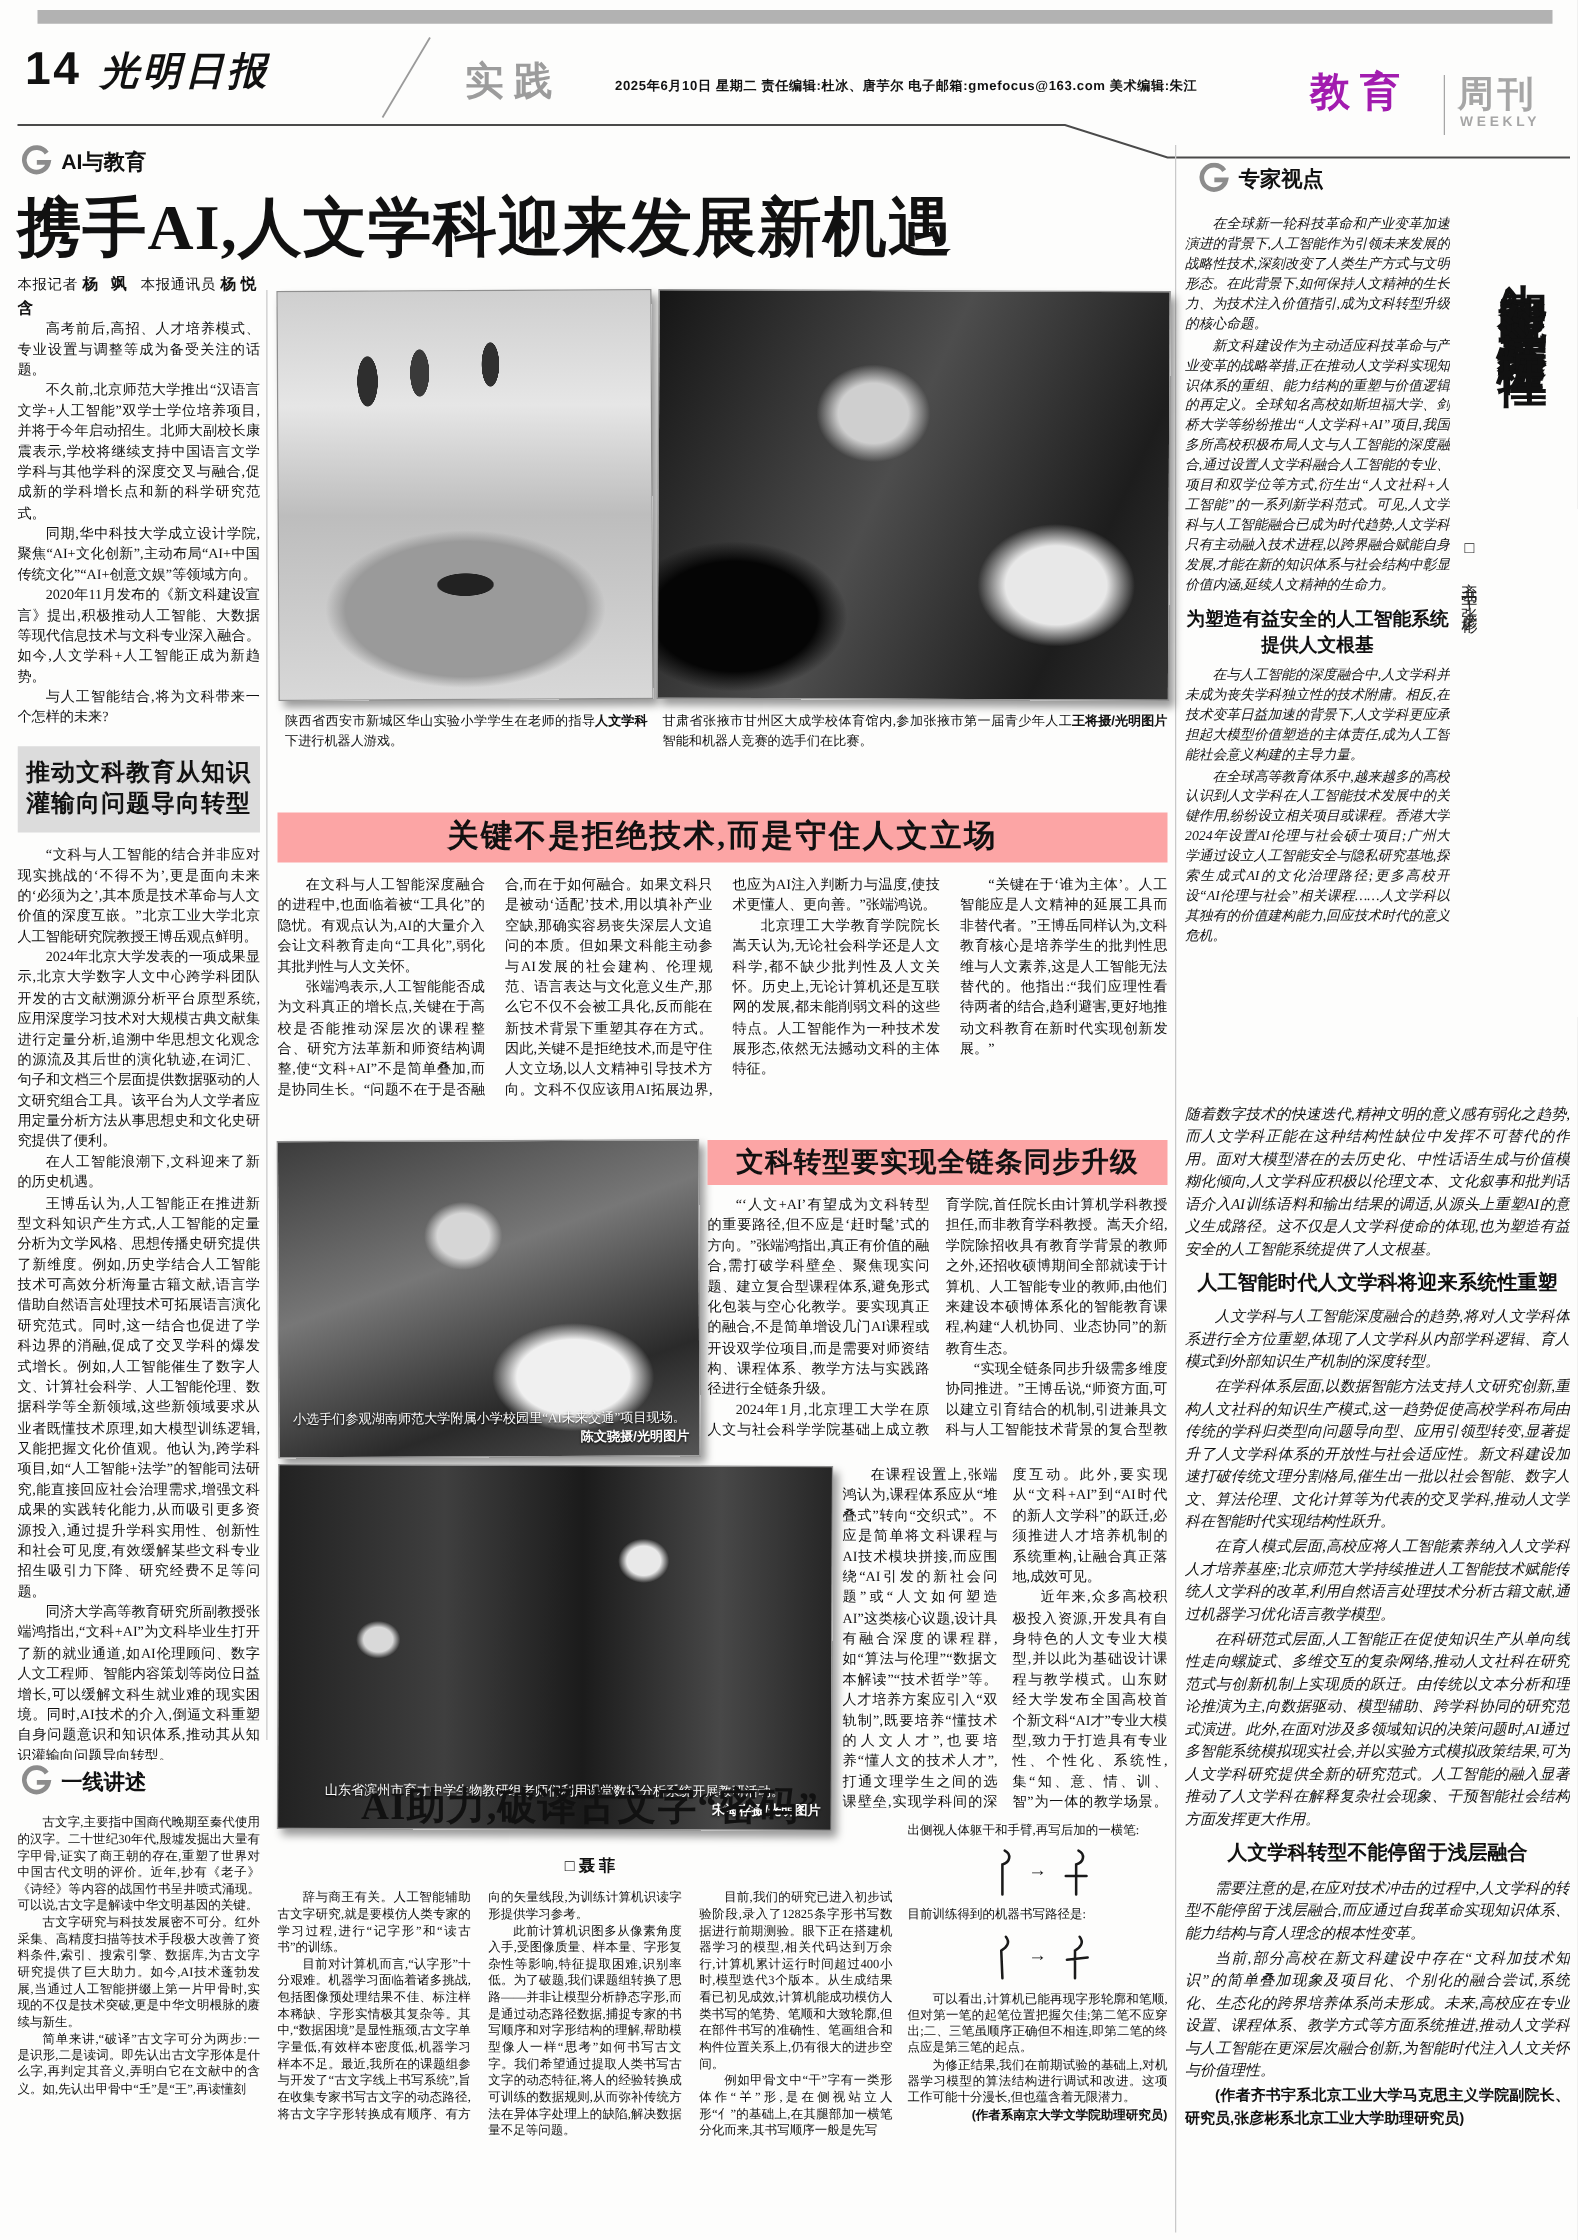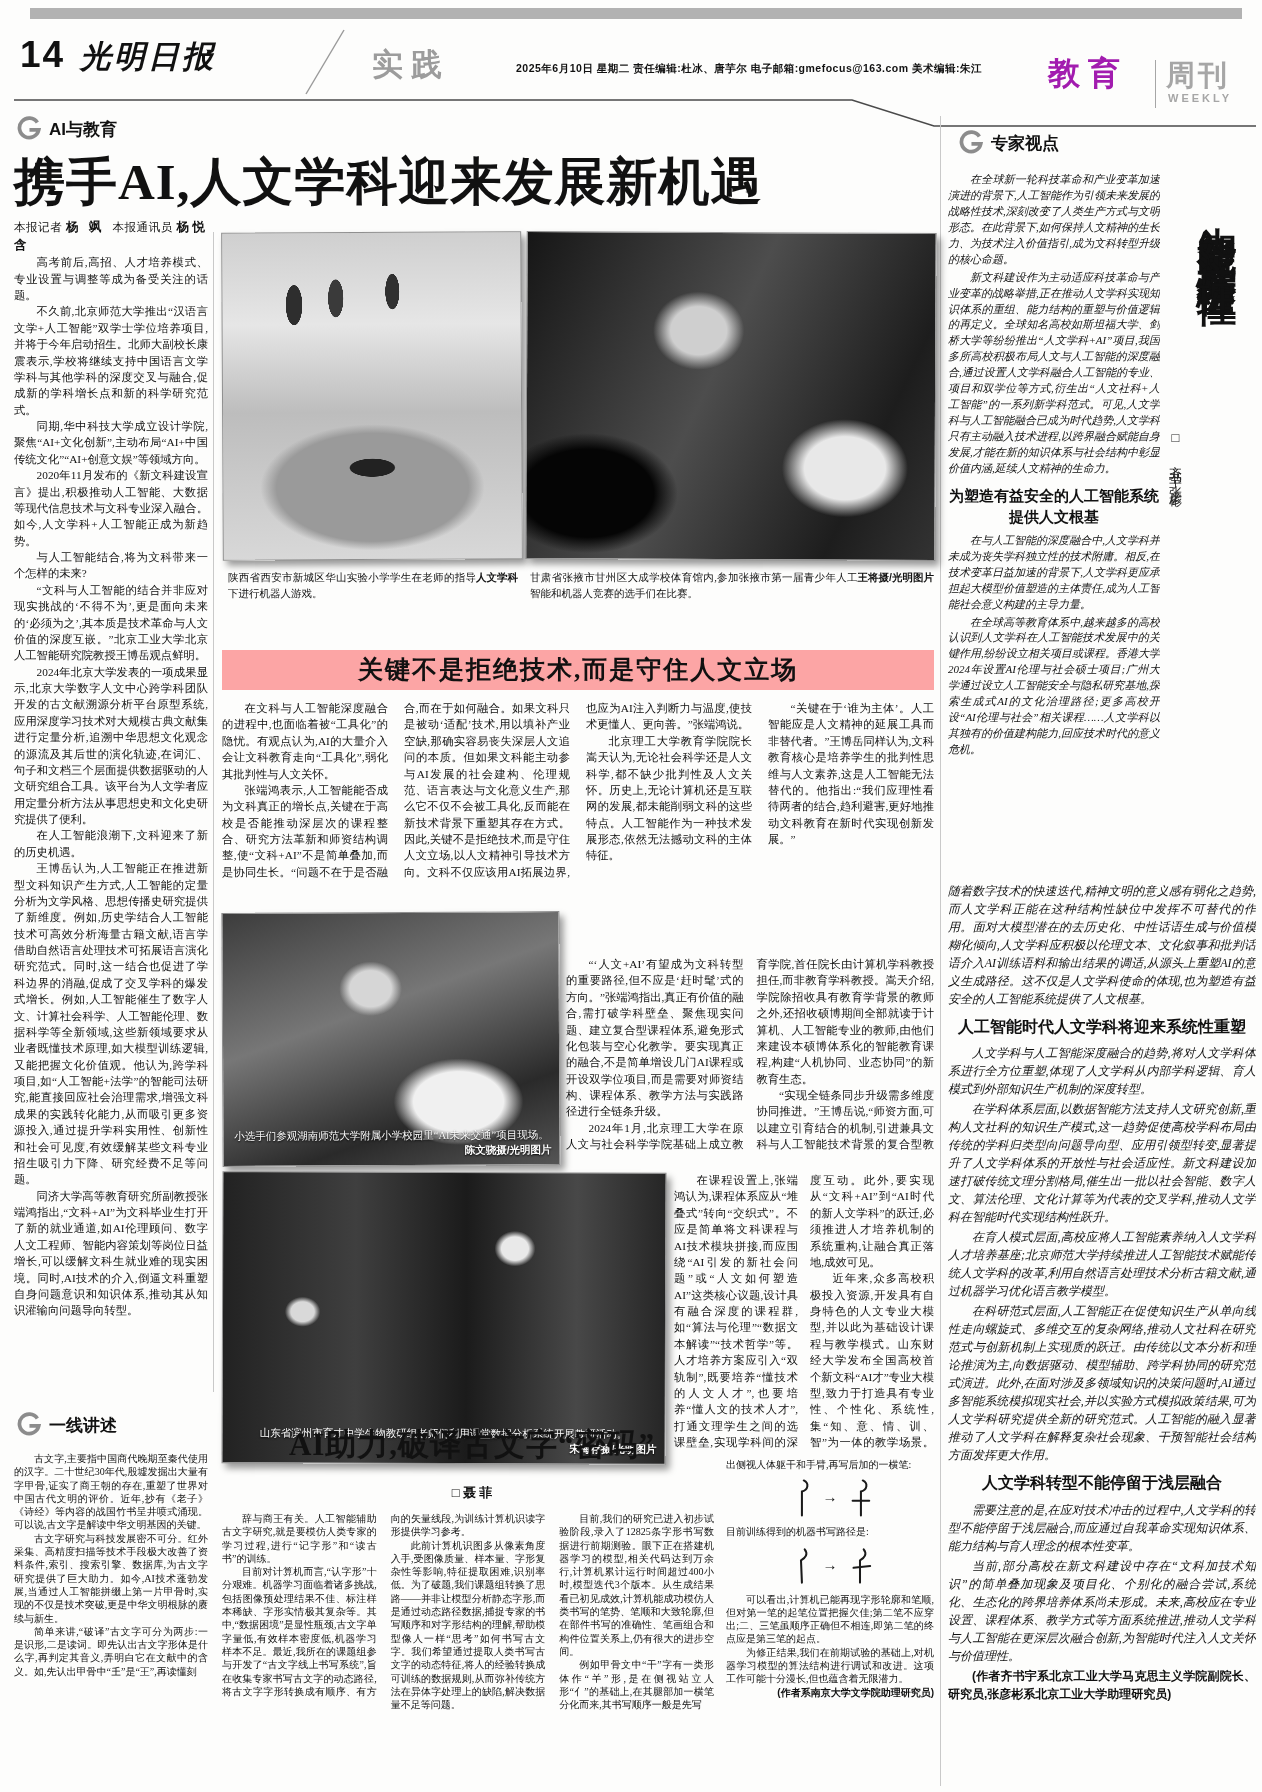--- a/index.html
+++ b/index.html
@@ -5,21 +5,21 @@
   html,body{margin:0;padding:0;background:#e8e8e8;}
   #paper{position:relative;width:1262px;height:1792px;background:#fdfdfc;margin:0 auto;
          font-family:"Liberation Serif","DejaVu Serif",serif;color:#111;overflow:hidden;}
   .abs{position:absolute;}
   .sans{font-family:"Liberation Sans","DejaVu Sans",sans-serif;}
   
   .topbar{left:30px;top:8px;width:1212px;height:11px;background:#b2b2b2;}
   .pagenum{left:20px;top:34px;font-size:37px;font-weight:bold;letter-spacing:2px;}
   .masthead{left:80px;top:36px;font-size:31px;font-weight:bold;font-style:italic;letter-spacing:3px;}
   .edition{left:372px;top:44px;font-size:31px;font-weight:bold;color:#9c9c9c;letter-spacing:8px;}
-  .dateline{left:492px;top:62px;font-size:10.5px;font-weight:bold;letter-spacing:.5px;margin-left:24px;}
+  .dateline{left:492px;top:62px;font-size:10.5px;font-weight:bold;letter-spacing:.5px;}
   .secbig{left:1048px;top:52px;font-size:32px;font-weight:bold;color:#a21caf;letter-spacing:8px;}
   .secdiv{left:1155px;top:60px;width:1px;height:48px;background:#a6a6a6;}
   .secweek{left:1166px;top:56px;font-size:29px;font-weight:bold;color:#a6a6a6;letter-spacing:3px;}
   .secen{left:1168px;top:92px;font-size:11px;font-weight:bold;color:#a6a6a6;letter-spacing:3px;}
   
   .kicker{display:flex;align-items:center;gap:7px;font-size:17px;font-weight:bold;}
   .kicker svg{display:block;}
   
   .h1{left:14px;top:148px;width:806px;font-size:51px;font-weight:900;letter-spacing:1px;white-space:nowrap;}
   
@@ -92,20 +92,23 @@
       <span>本报记者</span>
       <b>杨 飒</b>&nbsp;
       <span>本报通讯员</span>
       <b>杨悦含</b>
     </p>
     <p>高考前后,高招、人才培养模式、专业设置与调整等成为备受关注的话题。</p>
     <p>不久前,北京师范大学推出“汉语言文学+人工智能”双学士学位培养项目,并将于今年启动招生。北师大副校长康震表示,学校将继续支持中国语言文学学科与其他学科的深度交叉与融合,促成新的学科增长点和新的科学研究范式。</p>
     <p>同期,华中科技大学成立设计学院,聚焦“AI+文化创新”,主动布局“AI+中国传统文化”“AI+创意文娱”等领域方向。</p>
     <p>2020年11月发布的《新文科建设宣言》提出,积极推动人工智能、大数据等现代信息技术与文科专业深入融合。如今,人文学科+人工智能正成为新趋势。</p>
     <p>与人工智能结合,将为文科带来一个怎样的未来?</p>
+    <div class="graysub">
+      <p>推动文科教育从知识灌输向问题导向转型</p>
+    </div>
     <p>“文科与人工智能的结合并非应对现实挑战的‘不得不为’,更是面向未来的‘必须为之’,其本质是技术革命与人文价值的深度互嵌。”北京工业大学北京人工智能研究院教授王博岳观点鲜明。</p>
     <p>2024年北京大学发表的一项成果显示,北京大学数字人文中心跨学科团队开发的古文献溯源分析平台原型系统,应用深度学习技术对大规模古典文献集进行定量分析,追溯中华思想文化观念的源流及其后世的演化轨迹,在词汇、句子和文档三个层面提供数据驱动的人文研究组合工具。该平台为人文学者应用定量分析方法从事思想史和文化史研究提供了便利。</p>
     <p>在人工智能浪潮下,文科迎来了新的历史机遇。</p>
     <p>王博岳认为,人工智能正在推进新型文科知识产生方式,人工智能的定量分析为文学风格、思想传播史研究提供了新维度。例如,历史学结合人工智能技术可高效分析海量古籍文献,语言学借助自然语言处理技术可拓展语言演化研究范式。同时,这一结合也促进了学科边界的消融,促成了交叉学科的爆发式增长。例如,人工智能催生了数字人文、计算社会科学、人工智能伦理、数据科学等全新领域,这些新领域要求从业者既懂技术原理,如大模型训练逻辑,又能把握文化价值观。他认为,跨学科项目,如“人工智能+法学”的智能司法研究,能直接回应社会治理需求,增强文科成果的实践转化能力,从而吸引更多资源投入,通过提升学科实用性、创新性和社会可见度,有效缓解某些文科专业招生吸引力下降、研究经费不足等问题。</p>
     <p>同济大学高等教育研究所副教授张端鸿指出,“文科+AI”为文科毕业生打开了新的就业通道,如AI伦理顾问、数字人文工程师、智能内容策划等岗位日益增长,可以缓解文科生就业难的现实困境。同时,AI技术的介入,倒逼文科重塑自身问题意识和知识体系,推动其从知识灌输向问题导向转型。</p>
 
   </div>
 
   <div class="abs divider-v" style="left:213px;top:232px;height:1160px;"></div>
   <div class="abs divider-v" style="left:940px;top:116px;height:1670px;"></div>
@@ -145,20 +148,21 @@
   <div class="abs photo" style="left:222px;top:912px;width:336px;height:252px;transform:rotate(-.3deg);
        background:
          radial-gradient(ellipse 46px 40px at 44% 30%, #d6d6d6 45%, transparent 68%),
          radial-gradient(ellipse 90px 60px at 70% 75%, #f0f0f0 50%, transparent 72%),
          linear-gradient(160deg,#3c3c3c 0%,#777 40%,#2a2a2a 75%,#555 100%);">
     <div class="overlaycap">
       <span>小选手们参观湖南师范大学附属小学校园里“AI未来交通”项目现场。</span>
       <span class="credit sans">陈文骁摄/光明图片</span>
     </div>
   </div>
+  <div class="abs strip" style="left:566px;top:912px;width:368px;height:36px;line-height:36px;font-size:22px;letter-spacing:1px;">文科转型要实现全链条同步升级</div>
   <div class="abs bodytxt cols2 clip" style="left:566px;top:956px;width:368px;height:208px;">
     <p>“‘人文+AI’有望成为文科转型的重要路径,但不应是‘赶时髦’式的方向。”张端鸿指出,真正有价值的融合,需打破学科壁垒、聚焦现实问题、建立复合型课程体系,避免形式化包装与空心化教学。要实现真正的融合,不是简单增设几门AI课程或开设双学位项目,而是需要对师资结构、课程体系、教学方法与实践路径进行全链条升级。</p>
     <p>2024年1月,北京理工大学在原人文与社会科学学院基础上成立教育学院,首任院长由计算机学科教授担任,而非教育学科教授。嵩天介绍,学院除招收具有教育学背景的教师之外,还招收硕博期间全部就读于计算机、人工智能专业的教师,由他们来建设本硕博体系化的智能教育课程,构建“人机协同、业态协同”的新教育生态。</p>
     <p>“实现全链条同步升级需多维度协同推进。”王博岳说,“师资方面,可以建立引育结合的机制,引进兼具文科与人工智能技术背景的复合型教师;可以为现有文科教师提供AI技能基础培训,提升跨学科教学能力;建立技术领域教师与文科教师联合教研,优化教学内容。”</p>
 
   </div>
   <div class="abs photo" style="left:222px;top:1172px;width:442px;height:290px;transform:rotate(.2deg);
        background:
          radial-gradient(ellipse 30px 26px at 66% 26%, #e9e9e9 45%, transparent 68%),
          radial-gradient(ellipse 26px 22px at 18% 48%, #d9d9d9 45%, transparent 68%),

